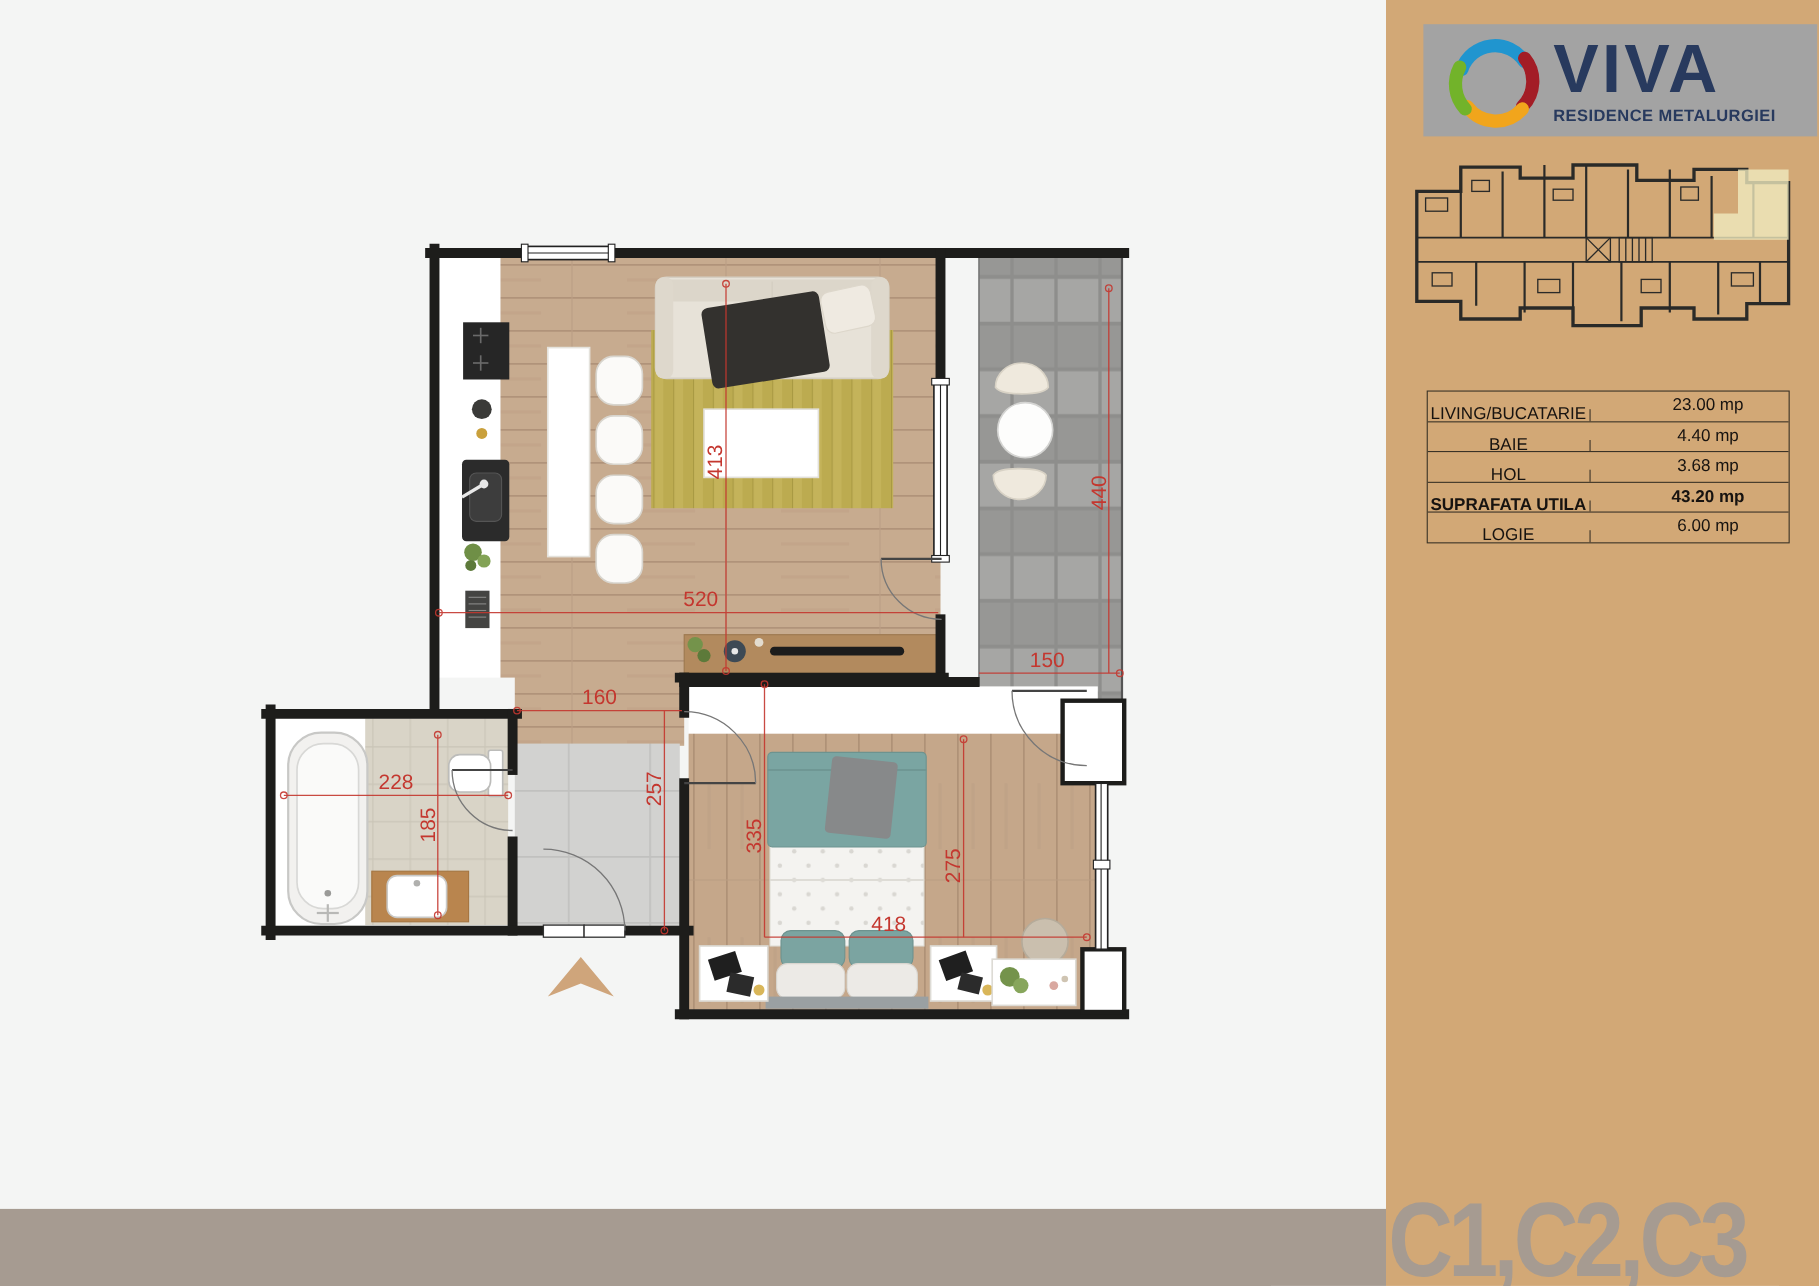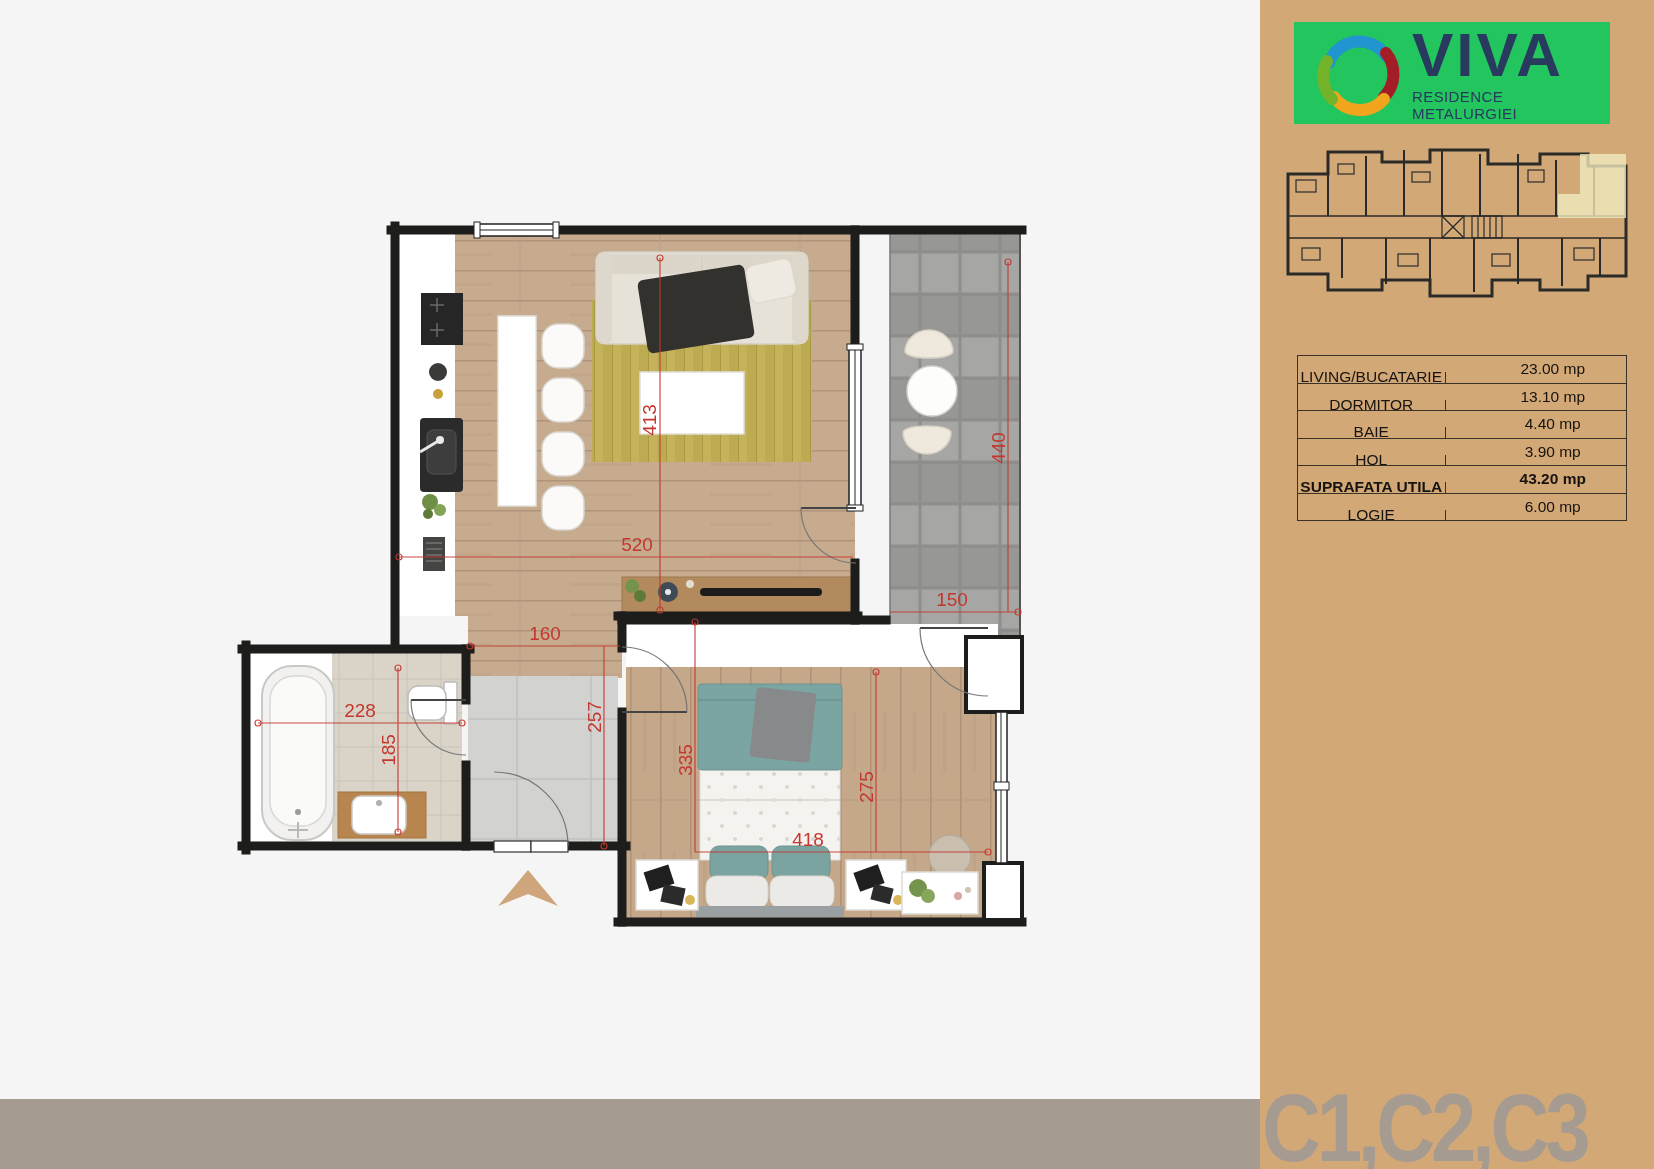--- a/index.html
+++ b/index.html
@@ -2,26 +2,26 @@
 <html><head>
 <meta charset="utf-8">
 <style>
   html,body{margin:0;padding:0;width:1654px;height:1169px;overflow:hidden;
     font-family:"Liberation Sans","DejaVu Sans",sans-serif;background:#f4f5f4;}
   .stage{position:relative;width:1654px;height:1169px;}
   .plan-pane{position:absolute;left:0;top:0;width:1260px;height:1169px;background:#f4f5f4;}
   .plan-svg{position:absolute;left:0;top:0;}
   .bottom-bar{position:absolute;left:0;top:1099px;width:1260px;height:70px;background:#a69b91;}
   .sidebar{position:absolute;left:1260px;top:0;width:394px;height:1169px;background:#d2a876;}
-  .logo-box{position:absolute;left:34px;top:22px;width:316px;height:102px;background:#22c55e;
+  .logo-box{position:absolute;left:34px;top:22px;width:358px;height:102px;background:#a3a3a3;
     display:flex;align-items:center;}
   .swirl{margin-left:8px;flex:0 0 auto;}
   .logo-text{margin-left:10px;}
   .brand{font-size:62px;font-weight:bold;letter-spacing:3px;color:#283a5e;line-height:1;}
-  .tagline{font-size:15px;font-weight:normal;letter-spacing:.4px;color:#283a5e;margin-top:2px;}
+  .tagline{font-size:15px;font-weight:bold;letter-spacing:.4px;color:#283a5e;margin-top:2px;}
   .thumb{position:absolute;left:22px;top:144px;}
   .area-table{position:absolute;left:37px;top:355px;width:328px;border:1.5px solid #3a3226;}
   .trow{display:flex;height:26.5px;border-bottom:1.5px solid #3a3226;}
   .trow:last-child{border-bottom:none;}
   .tcell{display:flex;align-items:center;justify-content:center;font-size:15.5px;color:#171310;}
   .tcell.label{width:50%;border-right:1.5px solid #3a3226;margin-top:16px;}
   .tcell.value{width:50%;margin-left:34px;}
   .trow.bold .tcell{font-weight:bold;}
   .unit-label{position:absolute;left:2px;top:1080px;font-size:96px;font-weight:bold;
     letter-spacing:-5px;color:#a69b91;line-height:1;transform:scaleX(.85);
@@ -379,30 +379,26 @@
       </g>
       <path d="M298,10 L344,10 L344,74 L276,74 L276,50 L298,50 Z" fill="#f1ecc0" fill-opacity="0.78"></path>
     </svg>
 
     <div class="area-table">
       <div class="trow">
         <div class="tcell label">LIVING/BUCATARIE</div>
         <div class="tcell value">23.00 mp</div>
       </div>
       <div class="trow">
-        <div class="tcell label">DORMITOR</div>
-        <div class="tcell value">13.10 mp</div>
-      </div>
-      <div class="trow">
         <div class="tcell label">BAIE</div>
         <div class="tcell value">4.40 mp</div>
       </div>
       <div class="trow">
         <div class="tcell label">HOL</div>
-        <div class="tcell value">3.90 mp</div>
+        <div class="tcell value">3.68 mp</div>
       </div>
       <div class="trow bold">
         <div class="tcell label">SUPRAFATA UTILA</div>
         <div class="tcell value">43.20 mp</div>
       </div>
       <div class="trow">
         <div class="tcell label">LOGIE</div>
         <div class="tcell value">6.00 mp</div>
       </div>
     </div>

